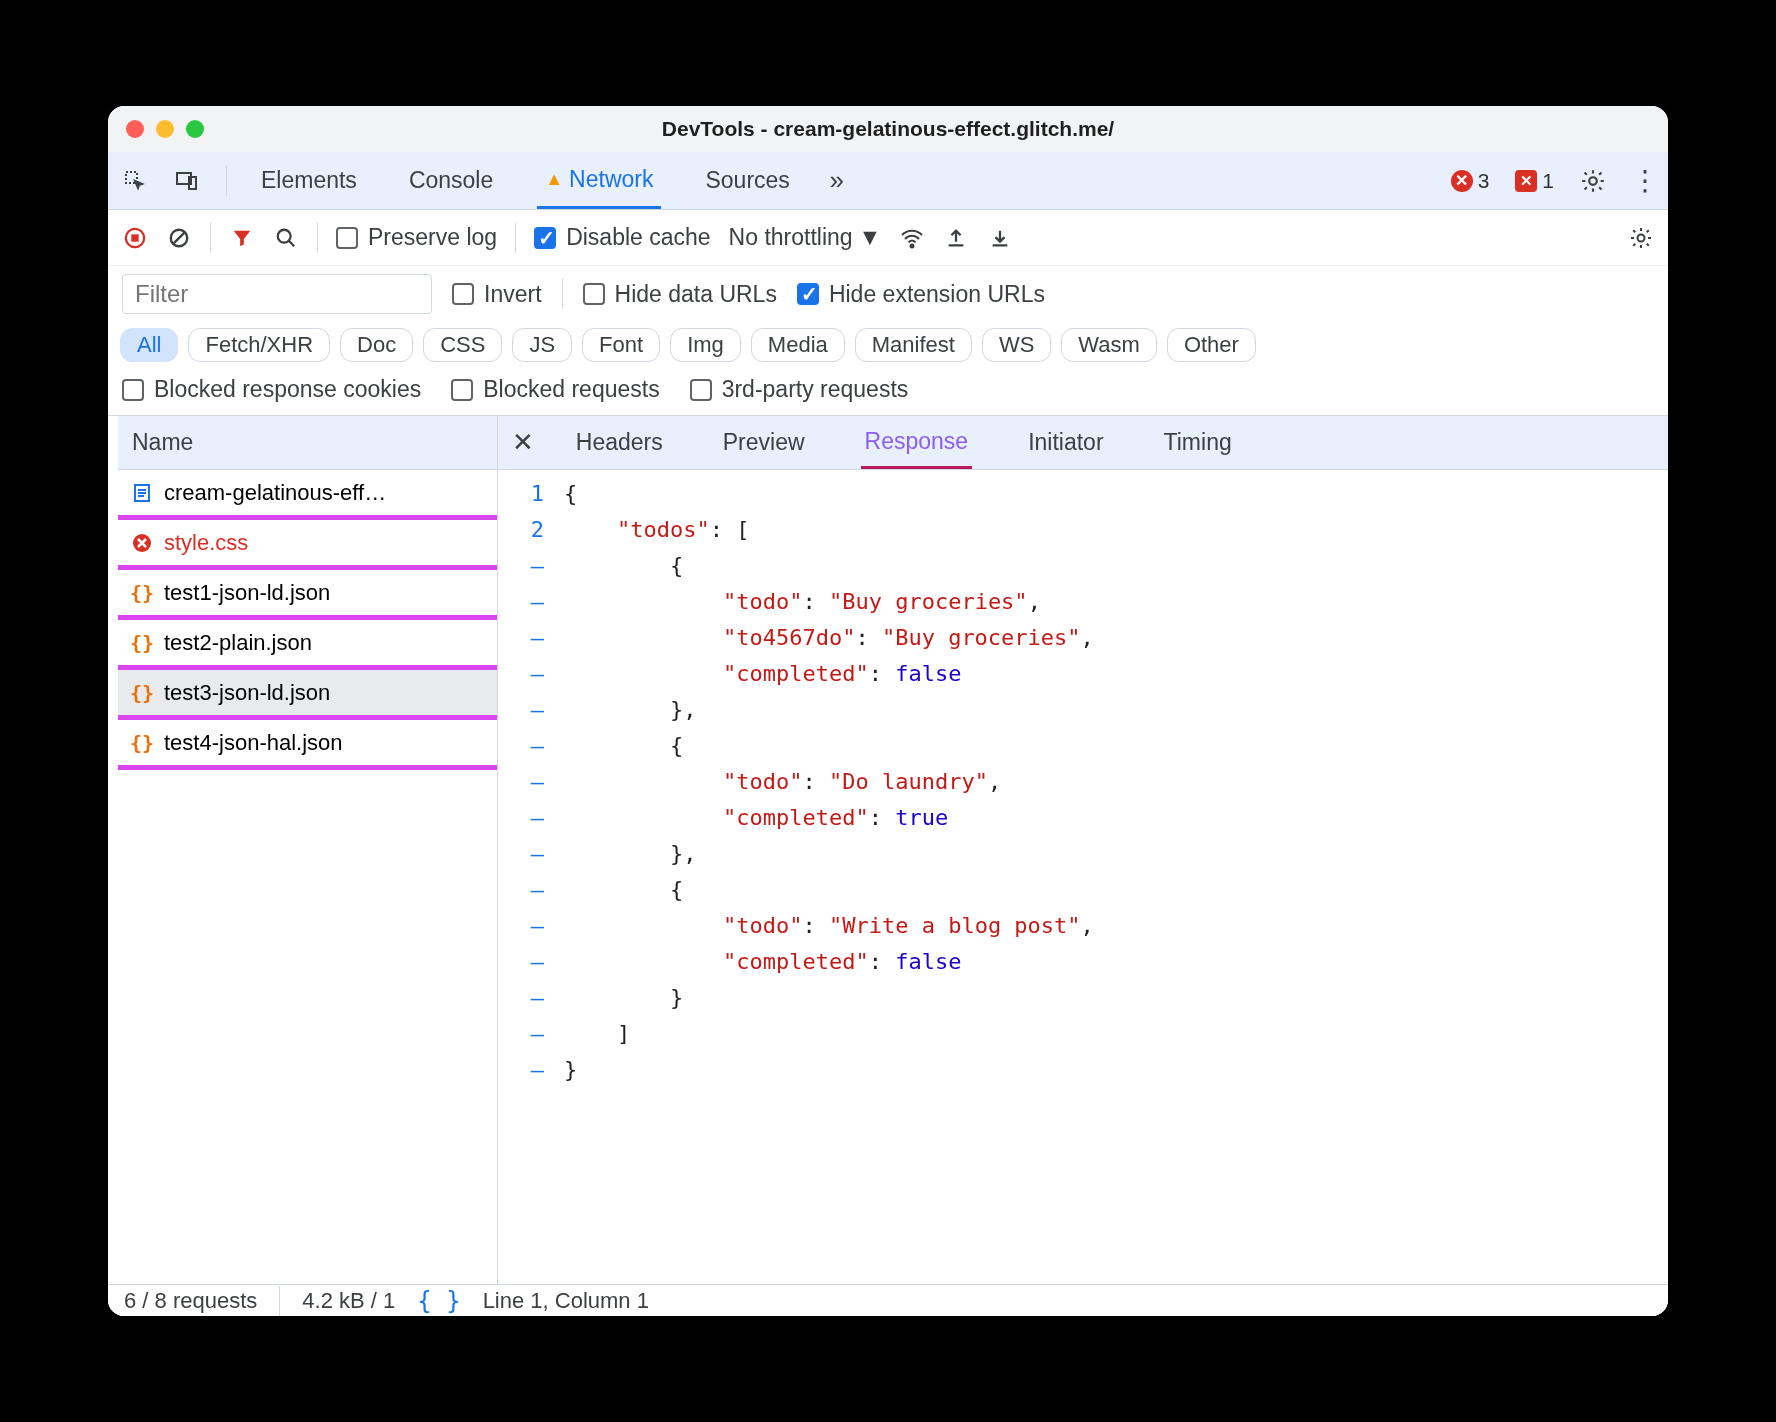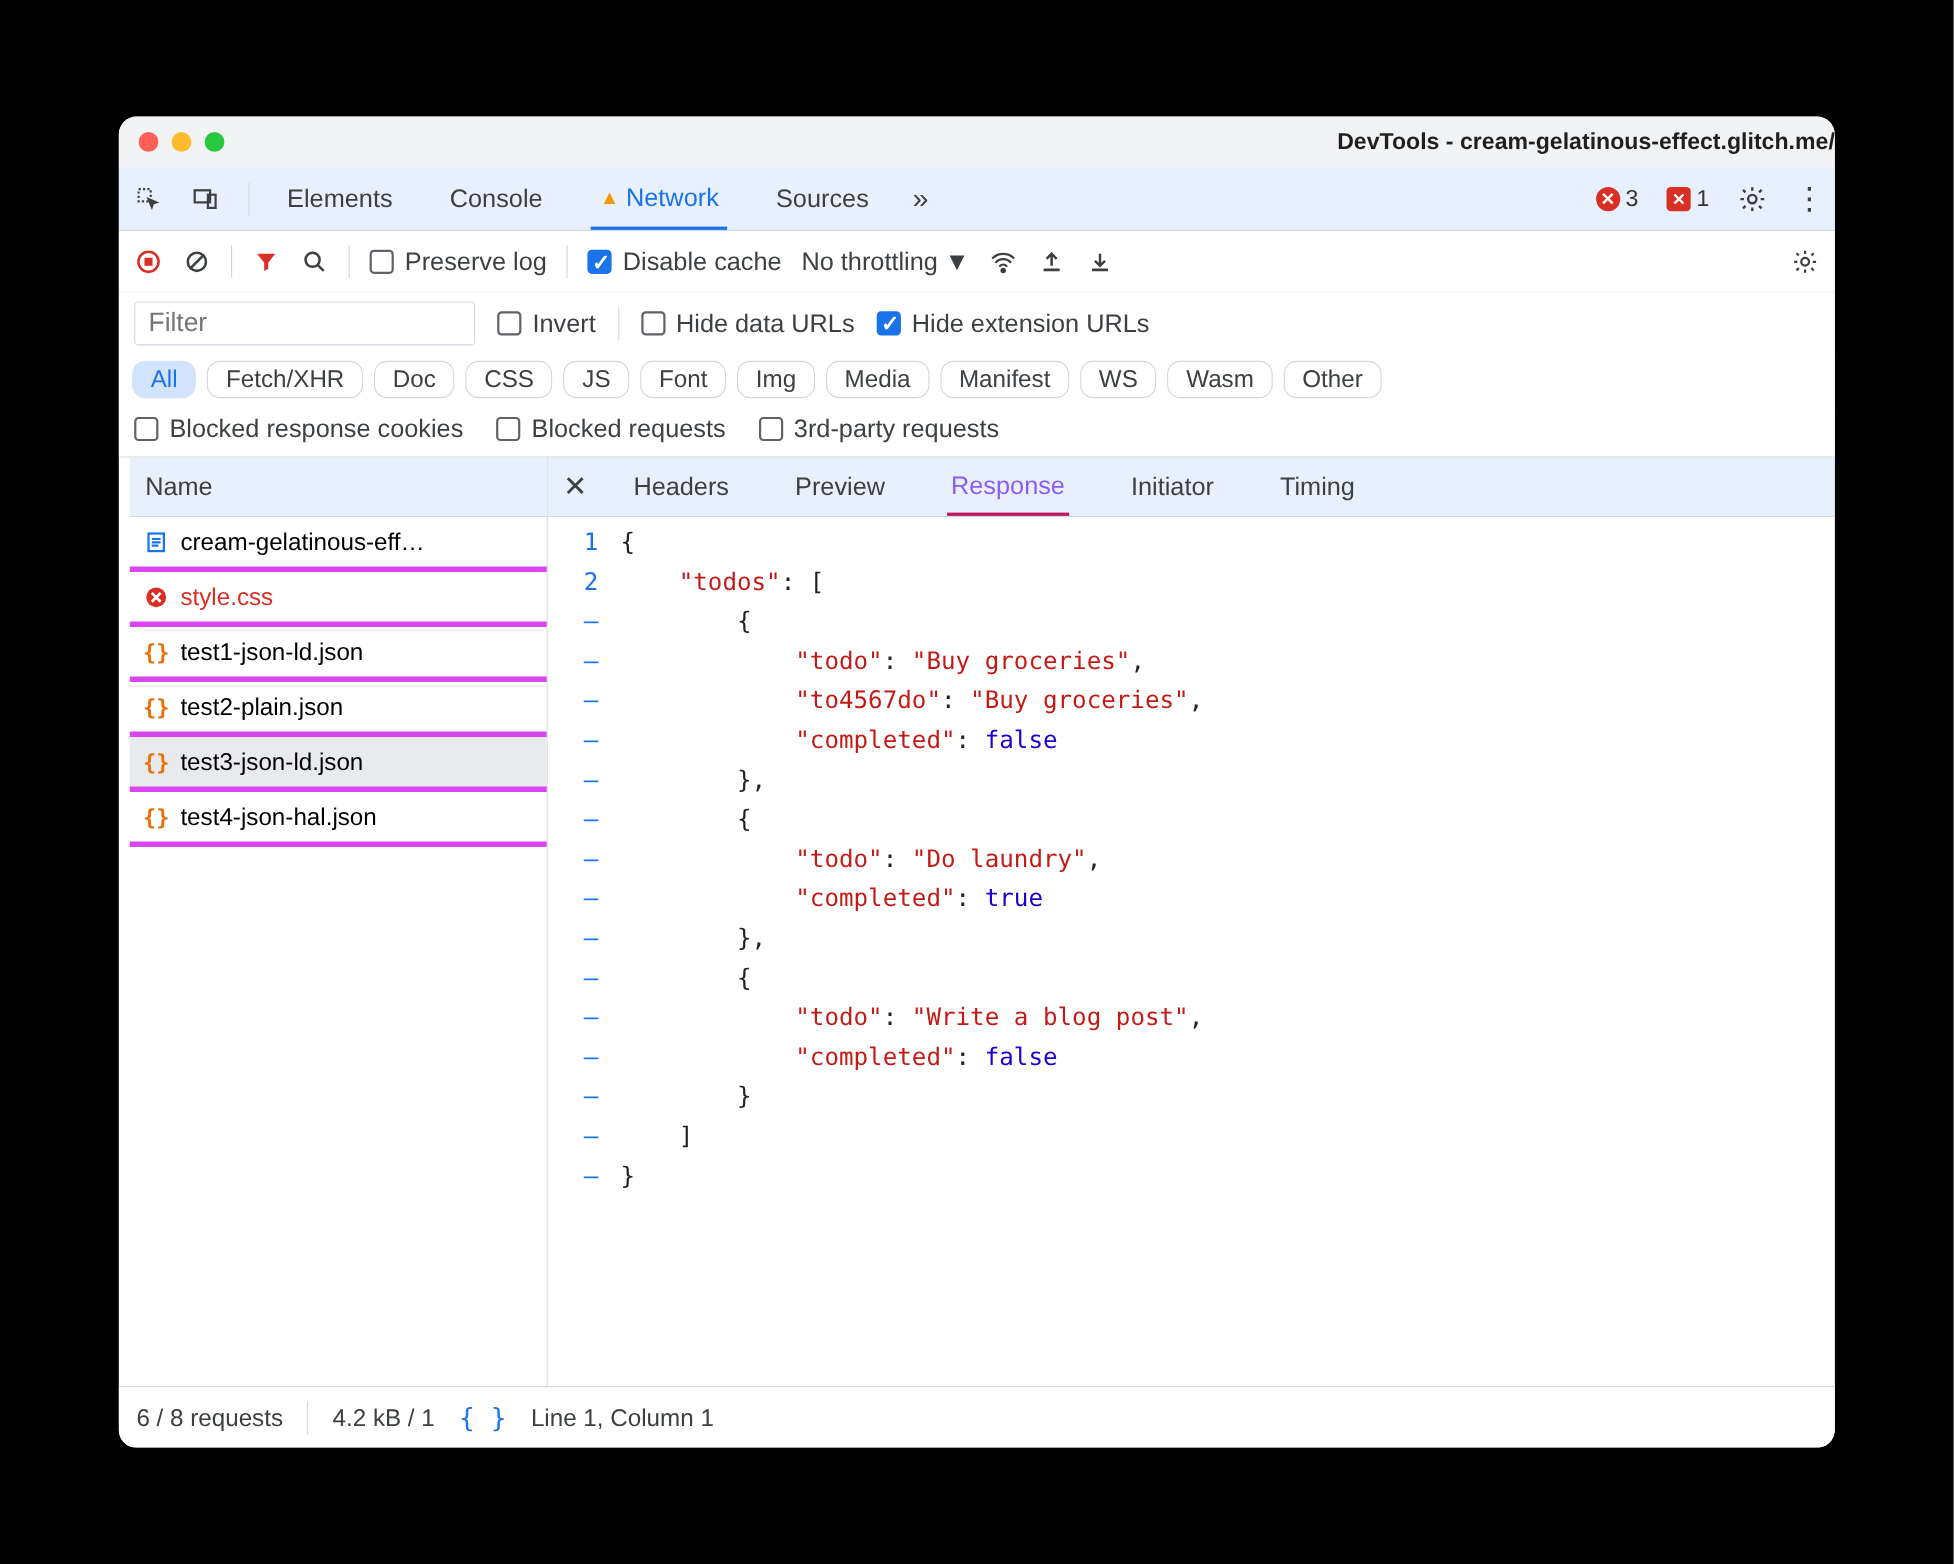--- a/index.html
+++ b/index.html
@@ -30,21 +30,21 @@
     position: relative;
     border-top-left-radius: 16px;
     border-top-right-radius: 16px;
   }
   .traffic { display: flex; gap: 12px; padding-left: 18px; }
   .light { width: 18px; height: 18px; border-radius: 50%; }
   .red { background: #ff5f57; }
   .yellow { background: #febc2e; }
   .green { background: #28c840; }
   .title-text {
-    position: absolute; left: 0; right: 0; text-align: right;
+    position: absolute; left: 0; right: 0; text-align: center;
     font-size: 21px; font-weight: 600; color: #1f1f1f;
   }
   
   .tabs-row {
     height: 58px;
     background: #e8f0fe;
     display: flex;
     align-items: center;
     padding: 0 10px 0 14px;
     gap: 26px;
@@ -189,21 +189,21 @@
   }
   .gutter .dash { color: #1a73e8; }
   .code-body { flex: 1; padding-left: 10px; }
   .code-body pre { display:block; white-space:pre; }
   .tok-k { color: #c41a16; } 
   .tok-s { color: #c41a16; } 
   .tok-kw { color: #1c00cf; } 
   .tok-pn { color: #202124; }
   
   .statusbar {
-    height: 56px;
+    height: 32px;
     border-top: 1px solid #d0d7de;
     display: flex; align-items: center;
     padding: 0 16px;
     gap: 22px;
     font-size: 22px;
     color: #3c4043;
     background: #fff;
   }
   .statusbar .sep { width:1px; height:30px; background:#d0d7de; }
   .warn-tri { color: #f29900; }

